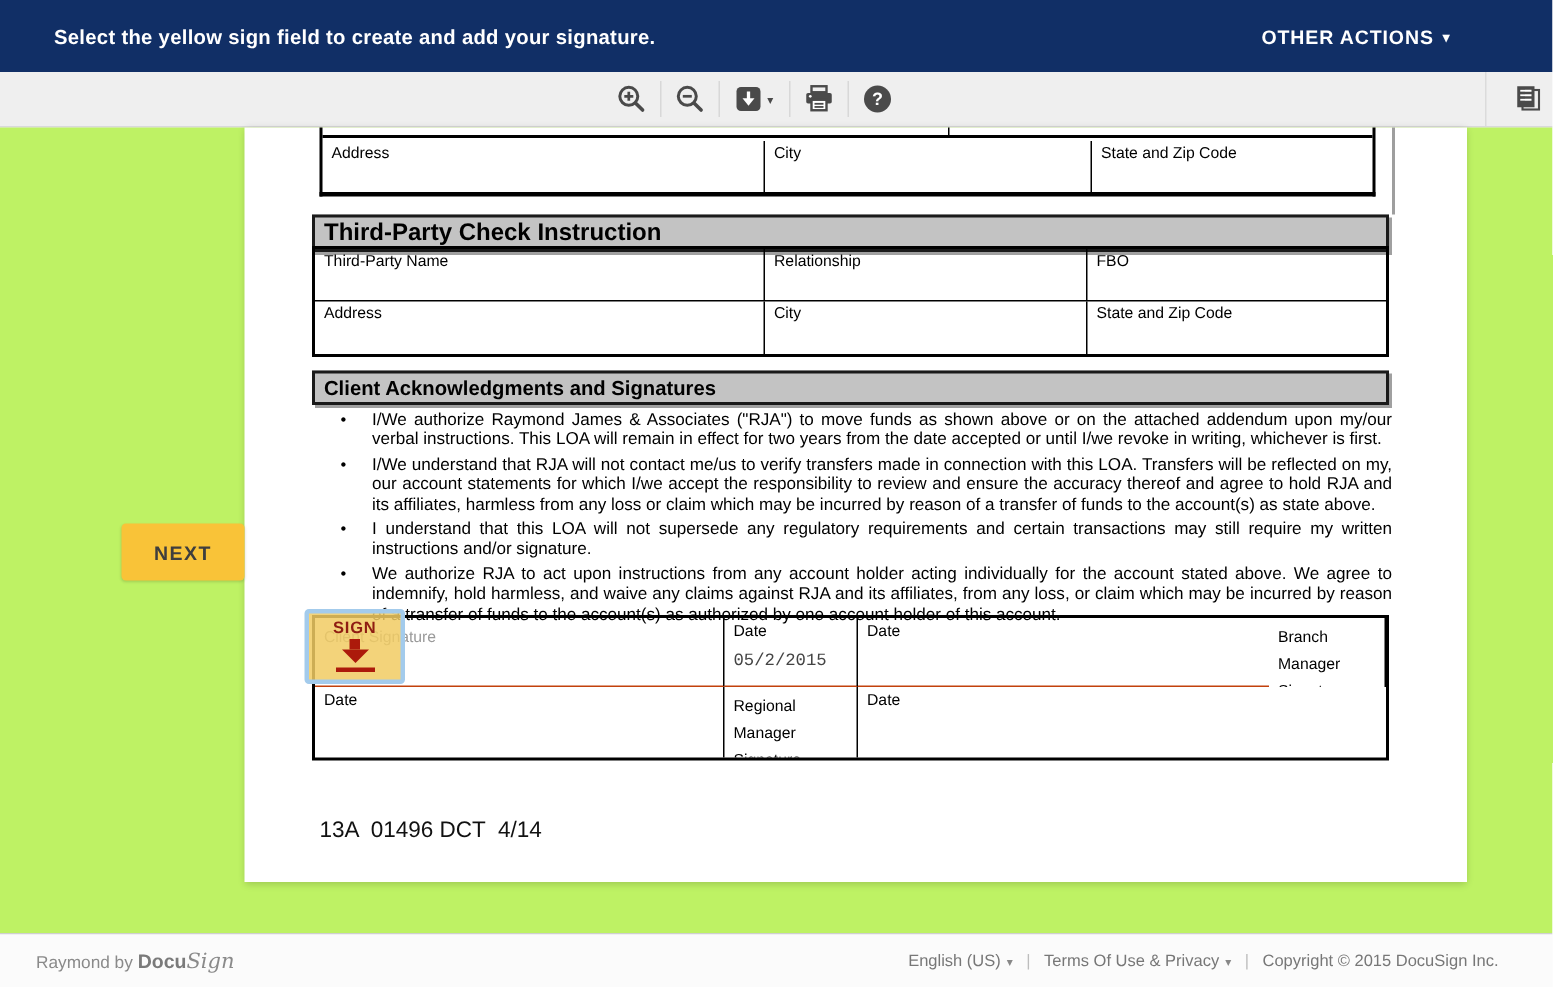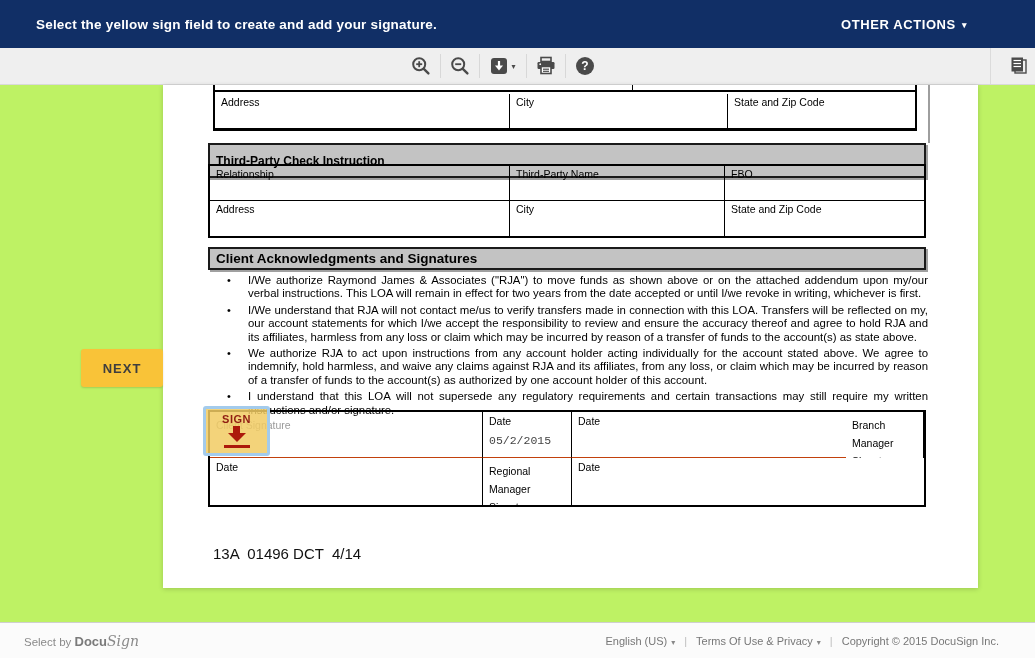--- a/index.html
+++ b/index.html
@@ -35,21 +35,21 @@
   .top-table { position:absolute; left:50px; top:0; width:704px; height:46px; border-left:2px solid #000; border-right:2px solid #000; border-bottom:3px solid #000; }
   .top-sliver { position:absolute; left:0; top:0; width:100%; height:7px; border-bottom:2px solid #000; }
   .top-sliver-div { position:absolute; left:417px; top:0; width:1px; height:7px; background:#000; }
   .top-row { position:absolute; left:0; top:9px; width:100%; height:34px; display:grid; grid-template-columns:295px 218px 1fr; }
   .top-row .cell { border-right:1px solid #000; padding:2px 6px; }
   .top-row .cell:last-child { border-right:none; }
   .outer-edge-line { position:absolute; left:765px; top:0; width:2px; height:58px; background:#9E9E9E; }
 
   
   .sec-header { position:absolute; left:45px; width:718px; background:#C3C3C3; border:2px solid #1a1a1a; box-shadow:2px 2px 0 #A0A0A0; display:flex; align-items:center; padding-left:6px; font-weight:700; color:#000; }
-  .sec-header.h1 { top:58px; height:35px; font-size:12px; }
+  .sec-header.h1 { top:58px; height:25px; font-size:16px; }
   .sec-header.h2 { top:162px; height:23px; font-size:13.5px; }
 
   
   .tp-table { position:absolute; left:45px; top:79px; width:718px; border:2px solid #000; border-top:none; }
   .tp-row { display:grid; grid-template-columns:300px 215px 1fr; height:36px; }
   .tp-row.first { border-top:2px solid #000; }
   .tp-row + .tp-row { border-top:1px solid #000; }
   .tp-row .cell { border-right:1px solid #000; padding:2px 6px; }
   .tp-row .cell:last-child { border-right:none; }
 
@@ -175,37 +175,37 @@
           <div class="cell doc-label">Address</div>
           <div class="cell doc-label">City</div>
           <div class="cell doc-label">State and Zip Code</div>
         </div>
       </div>
       <div class="outer-edge-line"></div>
 
       <div class="sec-header h1">Third-Party Check Instruction</div>
       <div class="tp-table">
         <div class="tp-row first">
+          <div class="cell doc-label">Third-Party Name</div>
           <div class="cell doc-label">Relationship</div>
-          <div class="cell doc-label">Third-Party Name</div>
           <div class="cell doc-label">FBO</div>
         </div>
         <div class="tp-row">
           <div class="cell doc-label">Address</div>
           <div class="cell doc-label">City</div>
           <div class="cell doc-label">State and Zip Code</div>
         </div>
       </div>
 
       <div class="sec-header h2">Client Acknowledgments and Signatures</div>
       <div class="bullets">
         <div class="bullet">I/We authorize Raymond James &amp; Associates ("RJA") to move funds as shown above or on the attached addendum upon my/our verbal instructions. This LOA will remain in effect for two years from the date accepted or until I/we revoke in writing, whichever is first.</div>
         <div class="bullet">I/We understand that RJA will not contact me/us to verify transfers made in connection with this LOA. Transfers will be reflected on my, our account statements for which I/we accept the responsibility to review and ensure the accuracy thereof and agree to hold RJA and its affiliates, harmless from any loss or claim which may be incurred by reason of a transfer of funds to the account(s) as state above.</div>
+        <div class="bullet">I understand that this LOA will not supersede any regulatory requirements and certain transactions may still require my written instructions and/or signature.</div>
         <div class="bullet">We authorize RJA to act upon instructions from any account holder acting individually for the account stated above. We agree to indemnify, hold harmless, and waive any claims against RJA and its affiliates, from any loss, or claim which may be incurred by reason of a transfer of funds to the account(s) as authorized by one account holder of this account.</div>
-        <div class="bullet">I understand that this LOA will not supersede any regulatory requirements and certain transactions may still require my written instructions and/or signature.</div>
       </div>
 
       <div class="sig-table">
         <div class="sig-cell">
           <span class="sig-label-gray">Client Signature</span>
         </div>
         <div class="sig-cell">
           <div class="doc-label">Date</div>
           <div class="date-value">05/2/2015</div>
         </div>
@@ -240,21 +240,21 @@
       <div class="form-number">13A  01496 DCT  4/14</div>
     </div>
 
   </div>
 
   <button class="next-btn">NEXT</button>
 
   <div class="footer-divider"></div>
   <div class="footer">
     <div class="powered">
-      <span>Select by</span>
+      <span>Raymond by</span>
       <span class="docu">Docu</span><span class="sign-script">Sign</span>
     </div>
     <div class="footer-right">
       <span class="footer-link">
         <span>English (US)</span><span class="caret">▾</span>
       </span>
       <span class="sep">|</span>
       <span class="footer-link">
         <span>Terms Of Use &amp; Privacy</span><span class="caret">▾</span>
       </span>

